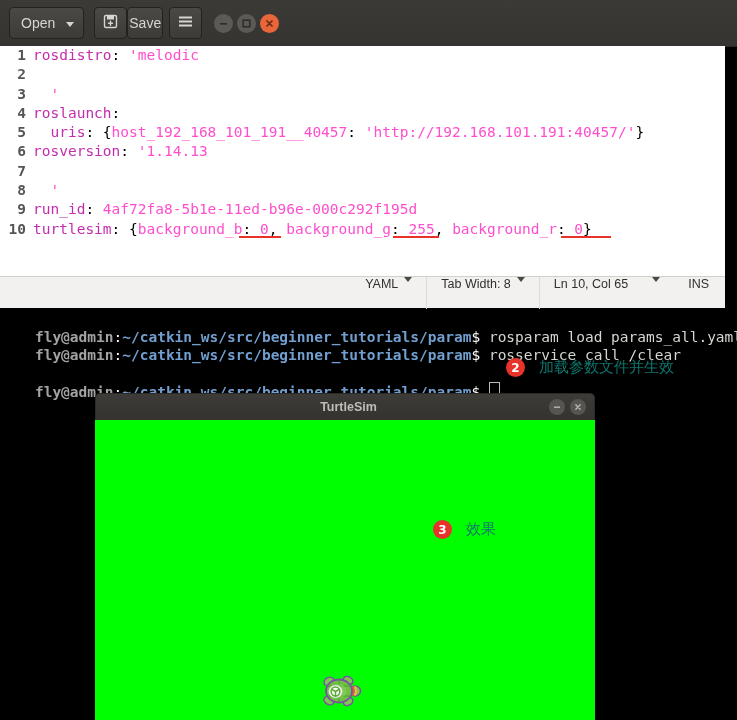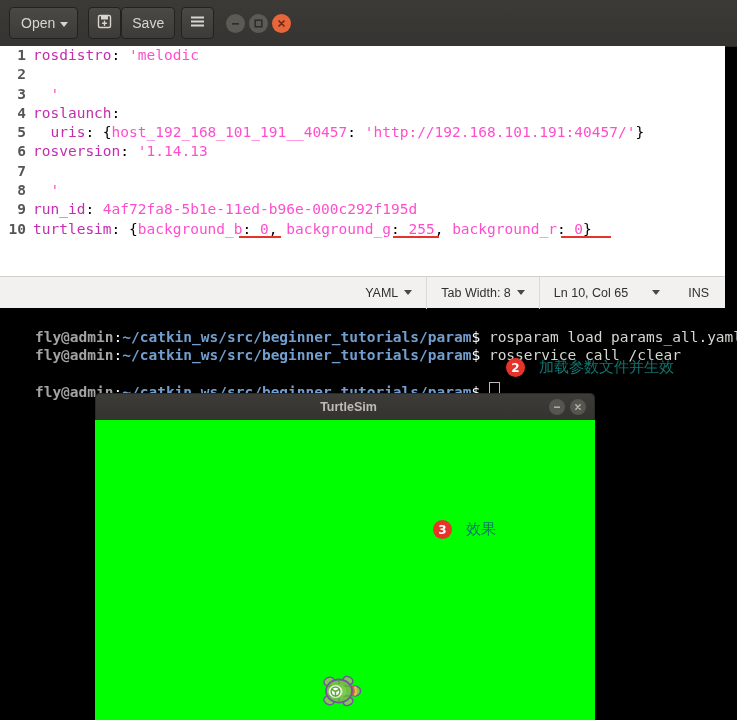--- a/index.html
+++ b/index.html
@@ -42,33 +42,33 @@
     background:linear-gradient(#3b3a36,#353431);
     border-bottom:1px solid #2a2926;
     display:flex;align-items:center;
   }
   .tb-btn{
     height:32px;border:1px solid #232221;border-radius:4px;
     background:linear-gradient(#4a4945,#3c3b37);
     display:flex;align-items:center;justify-content:center;
     color:#d8d5cf;font-size:14px;box-sizing:border-box;
   }
-  #open-button{margin-left:9px;padding:0 9px 0 11px;gap:5px;}
+  #open-button{margin-left:9px;padding:0 9px 0 11px;gap:11px;}
   #open-button .caret{
     width:0;height:0;border-left:4px solid transparent;border-right:4px solid transparent;
     border-top:5px solid #d8d5cf;margin-top:2px;
   }
   #saveas-button{margin-left:10px;width:33px;}
   #gedit-title-wrap{
     flex:1;display:flex;flex-direction:column;align-items:center;justify-content:center;
     margin-left:4px;
   }
   #gedit-title{color:#f2f0ec;font-size:15px;font-weight:bold;line-height:17px;}
   #gedit-subtitle{color:#a9a69f;font-size:11.5px;line-height:14px;}
-  #save-button{width:54px;margin-right:6px;}
+  #save-button{width:36px;margin-right:6px;}
   #menu-button{width:33px;margin-right:12px;}
   .wctl{width:19px;height:19px;border-radius:50%;display:flex;align-items:center;
         justify-content:center;margin-right:4px;}
   .wctl.min{background:#5c5a55;}
   .wctl.max{background:#5c5a55;}
   .wctl.close{background:#e8663a;margin-right:9px;}
   .wctl svg{display:block;}
 
   #gedit-doc{
     position:absolute;left:0;top:46px;width:725px;height:230px;
@@ -92,21 +92,21 @@
   .vk{color:#ff4ecd;}                    
   .underline-marks{position:absolute;left:0;top:0;width:100%;height:0;}
   .umark{position:absolute;height:2px;background:#e8514a;top:16px;}
 
   #gedit-statusbar{
     position:absolute;left:0;top:276px;width:725px;height:32px;
     background:#f2f1ef;border-top:1px solid #d2d0cc;
     display:flex;align-items:center;justify-content:flex-end;
     font-size:12.5px;color:#32302d;box-sizing:border-box;
   }
-  .sb-item{display:flex;align-items:center;gap:6px;padding:0 14px;height:100%;}
+  .sb-item{display:flex;align-items:flex-start;gap:6px;padding:0 14px;height:100%;}
   .sb-sep{width:1px;height:32px;background:#dcdad6;}
   .sb-caret{width:0;height:0;border-left:4px solid transparent;border-right:4px solid transparent;
             border-top:5px solid #4a4844;}
   .badge{
     width:19px;height:19px;border-radius:50%;background:#e8332a;color:#ffffff;
     font-size:12px;font-weight:bold;display:flex;align-items:center;justify-content:center;
     font-family:"DejaVu Sans", sans-serif;flex:0 0 auto;
   }
   .anno-text{
     color:#0f766e;font-size:15px;

